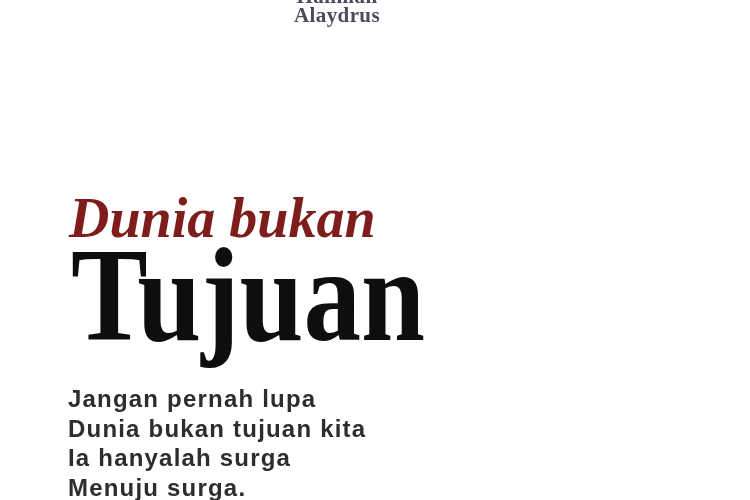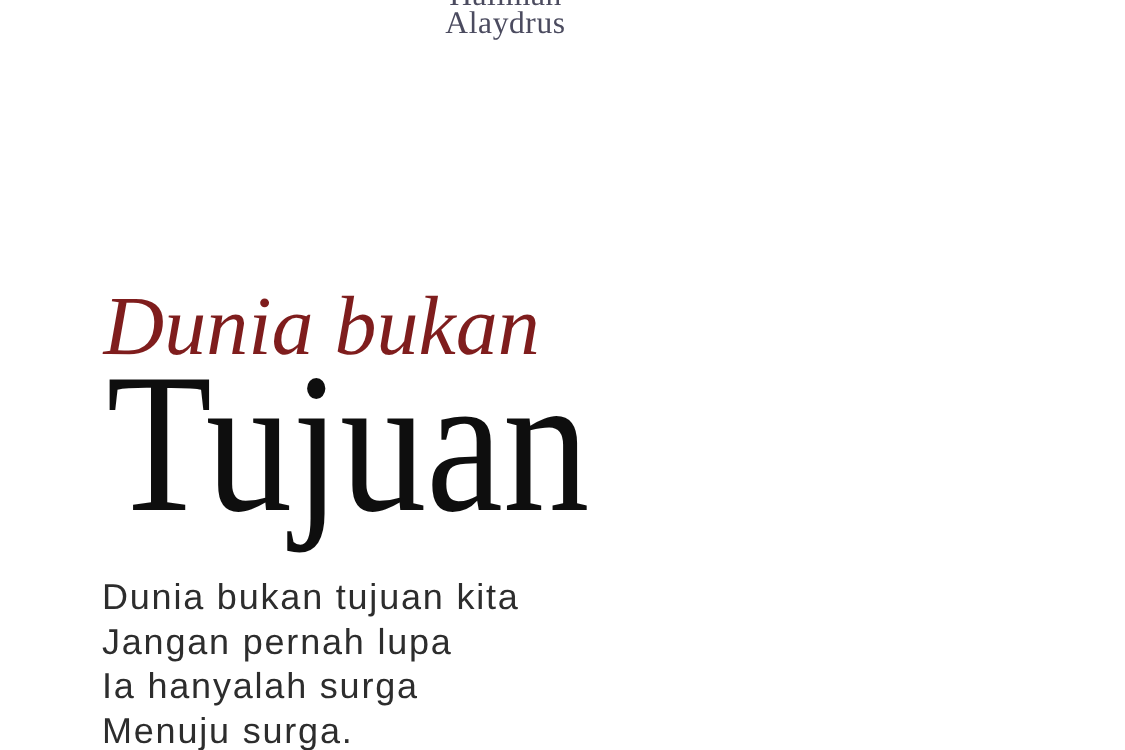--- a/index.html
+++ b/index.html
@@ -7,20 +7,21 @@
     padding: 0;
     background: #ffffff;
   }
   .canvas {
     position: relative;
     width: 674px;
     height: 500px;
     background: #ffffff;
     overflow: hidden;
     font-family: "Liberation Serif", serif;
+    font-weight: bold;
   }
   
   .author {
     position: absolute;
     top: -13px;
     left: 0;
     width: 100%;
     text-align: center;
     font-family: "Liberation Serif", serif;
     font-size: 21px;
@@ -74,19 +75,19 @@
   <div class="author">
     <div>Haliman</div>
     <div>Alaydrus</div>
   </div>
 
   <div class="title-sub">Dunia bukan</div>
 
   <div class="title-main">Tujuan</div>
 
   <div class="quote">
+    <div>Jangan pernah lupa</div>
     <div>Dunia bukan tujuan kita</div>
-    <div>Jangan pernah lupa</div>
     <div>Ia hanyalah surga</div>
     <div>Menuju surga.</div>
   </div>
 
 </div>
 
 </body></html>

